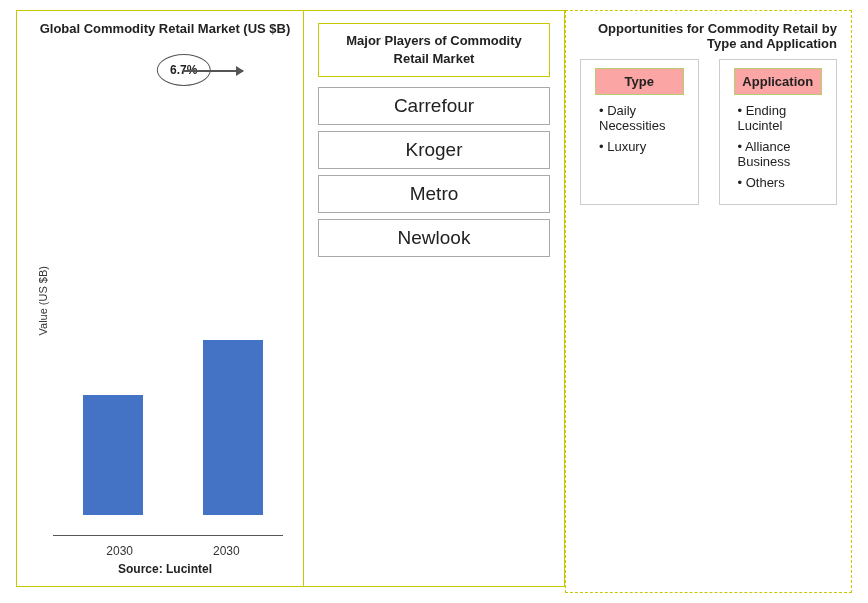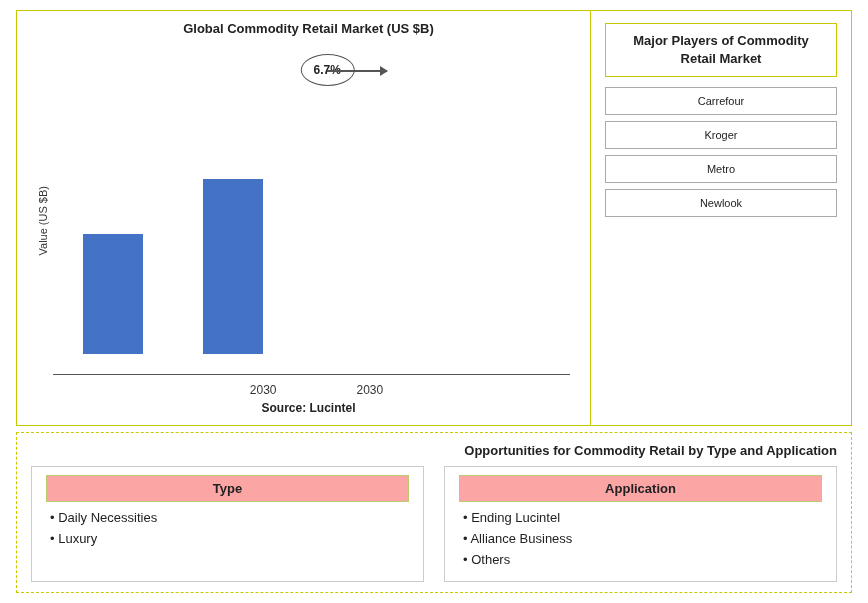--- a/index.html
+++ b/index.html
@@ -10,21 +10,21 @@
       font-family: Arial, sans-serif;
       font-size: 13px;
       color: #222;
       overflow: hidden;
     }
 
     .outer-wrapper {
       width: 868px;
       height: 603px;
       display: flex;
-      flex-direction: column;
+      flex-direction: row;
       padding: 10px 16px 10px 16px;
     }
 
     
     .top-section {
       display: flex;
       flex-direction: row;
       flex: 1;
       border: 1.5px solid #c8c800;
       margin-bottom: 6px;
@@ -172,21 +172,21 @@
       width: 100%;
       line-height: 1.4;
     }
 
     .player-item {
       border: 1px solid #aaa;
       width: 100%;
       text-align: center;
       padding: 7px 0;
       margin-bottom: 6px;
-      font-size: 11px;
+      font-size: 19px;
       color: #222;
       background: #fff;
     }
 
     
     .bottom-section {
       border: 1.5px dashed #c8c800;
       padding: 10px 14px;
     }
 

